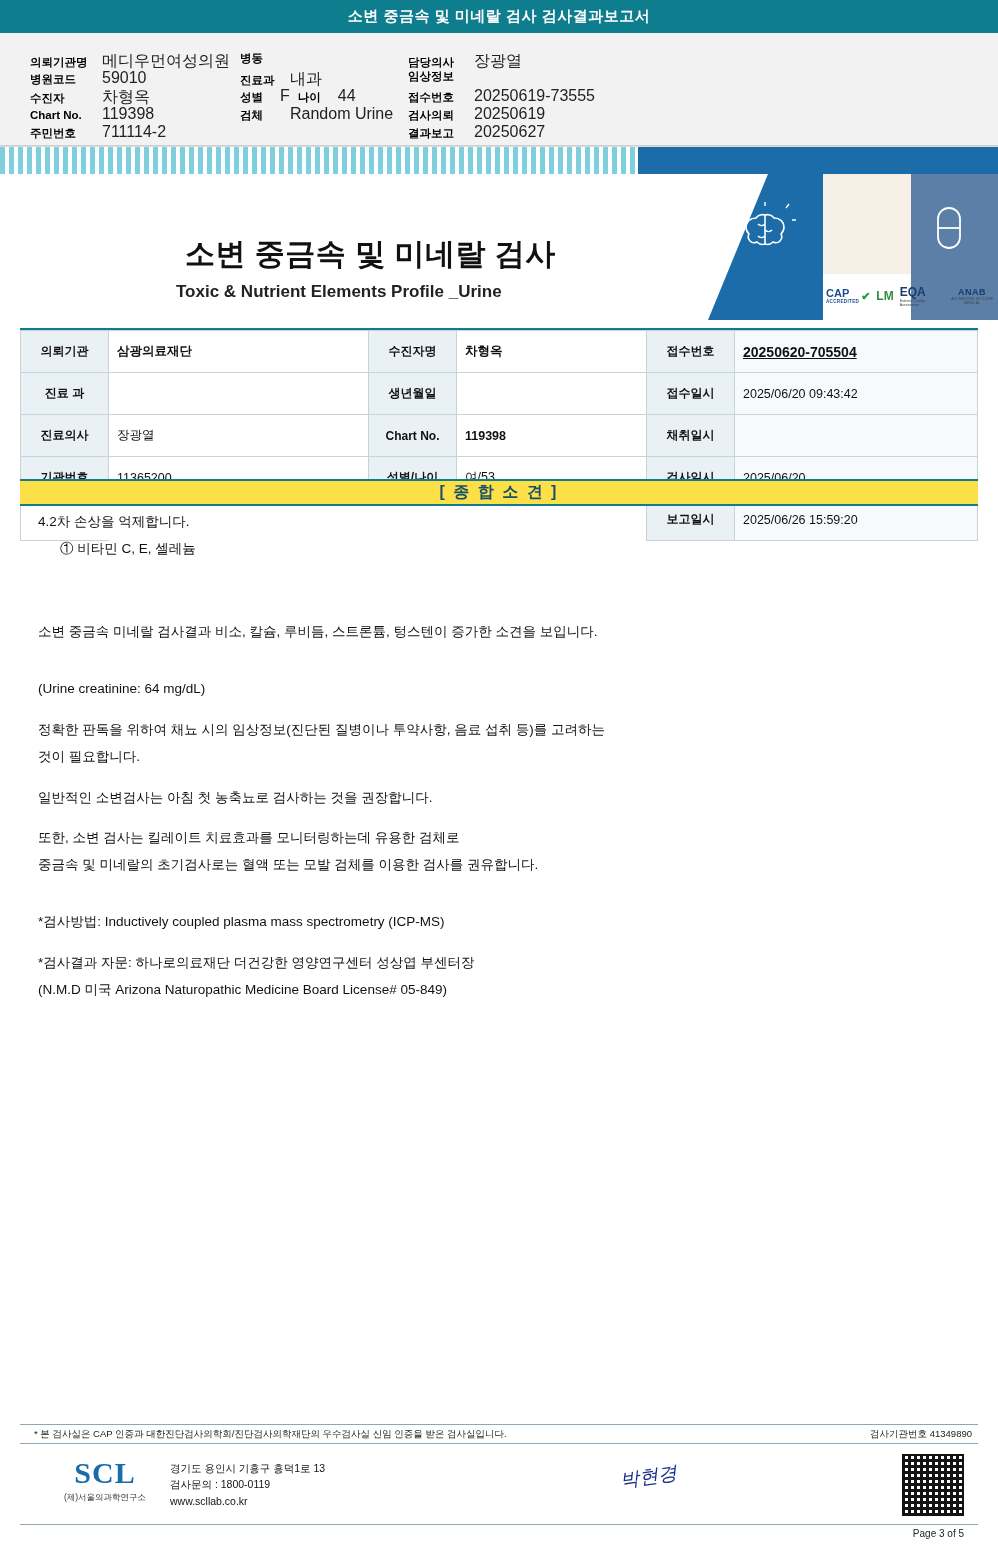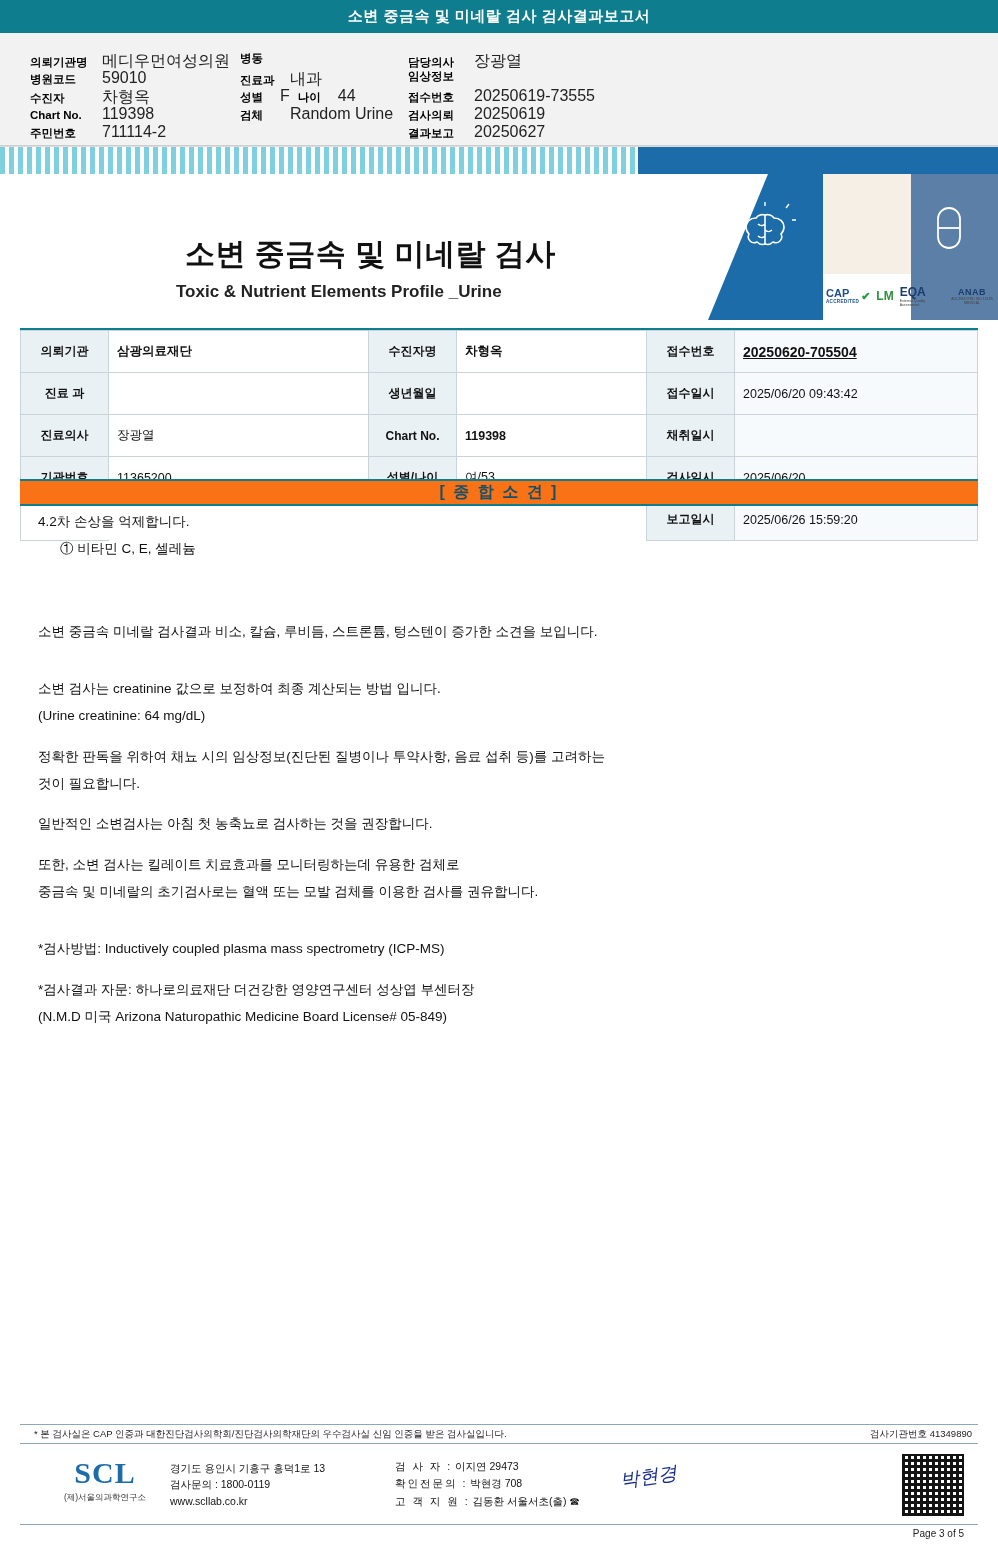--- a/index.html
+++ b/index.html
@@ -236,21 +236,21 @@
   }
   td.val-r { background: #f7fafc; font-size: 12.5px; }
   td.val-r.strong { font-weight: bold; font-size: 14px; text-decoration: underline; }
 
   
   .sum-header {
     position: absolute;
     left: 20px; top: 479px;
     width: 958px;
     height: 27px;
-    background: #f97316;
+    background: #fde047;
     border-top: 2px solid #0e7d8e;
     border-bottom: 2px solid #0e7d8e;
     box-sizing: border-box;
     display: flex;
     align-items: center;
     justify-content: center;
     font-size: 16px;
     font-weight: bold;
     color: #14506b;
     letter-spacing: 2px;
@@ -550,21 +550,20 @@
   <div class="body-text">
     <p class="para">4.2차 손상을 억제합니다.</p>
     <p class="para indent">① 비타민 C, E, 셀레늄</p>
 
     <div class="spacer-lg"></div>
 
     <p class="para">소변 중금속 미네랄 검사결과 비소, 칼슘, 루비듬, 스트론튬, 텅스텐이 증가한 소견을 보입니다.</p>
 
     <div class="spacer-md"></div>
 
-    <p class="para">소변 검사는 creatinine 값으로 보정하여 최종 계산되는 방법 입니다.</p>
     <p class="para">(Urine creatinine: 64 mg/dL)</p>
 
     <div class="spacer-sm"></div>
 
     <p class="para">정확한 판독을 위하여 채뇨 시의 임상정보(진단된 질병이나 투약사항, 음료 섭취 등)를 고려하는</p>
     <p class="para">것이 필요합니다.</p>
 
     <div class="spacer-sm"></div>
 
     <p class="para">일반적인 소변검사는 아침 첫 농축뇨로 검사하는 것을 권장합니다.</p>
@@ -595,34 +594,20 @@
         <div class="scl-logo">SCL</div>
         <div class="scl-sub">(제)서울의과학연구소</div>
       </div>
 
       <div class="scl-addr">
         <div>경기도 용인시 기흥구 흥덕1로 13</div>
         <div>검사문의 : 1800-0119</div>
         <div>www.scllab.co.kr</div>
       </div>
 
-      <div class="sign-block">
-        <div>
-          <span class="k">검  사  자 :</span>
-          <span>이지연 29473</span>
-        </div>
-        <div>
-          <span class="k">확인전문의 :</span>
-          <span>박현경 708</span>
-        </div>
-        <div>
-          <span class="k">고 객 지 원 :</span>
-          <span>김동환 서울서초(출) ☎</span>
-        </div>
-      </div>
 
       <div class="signature">박현경</div>
 
       <div class="qr"></div>
     </div>
 
     <div class="footer-rule-bottom"></div>
     <div class="page-num">Page 3 of 5</div>
   </div>
 

